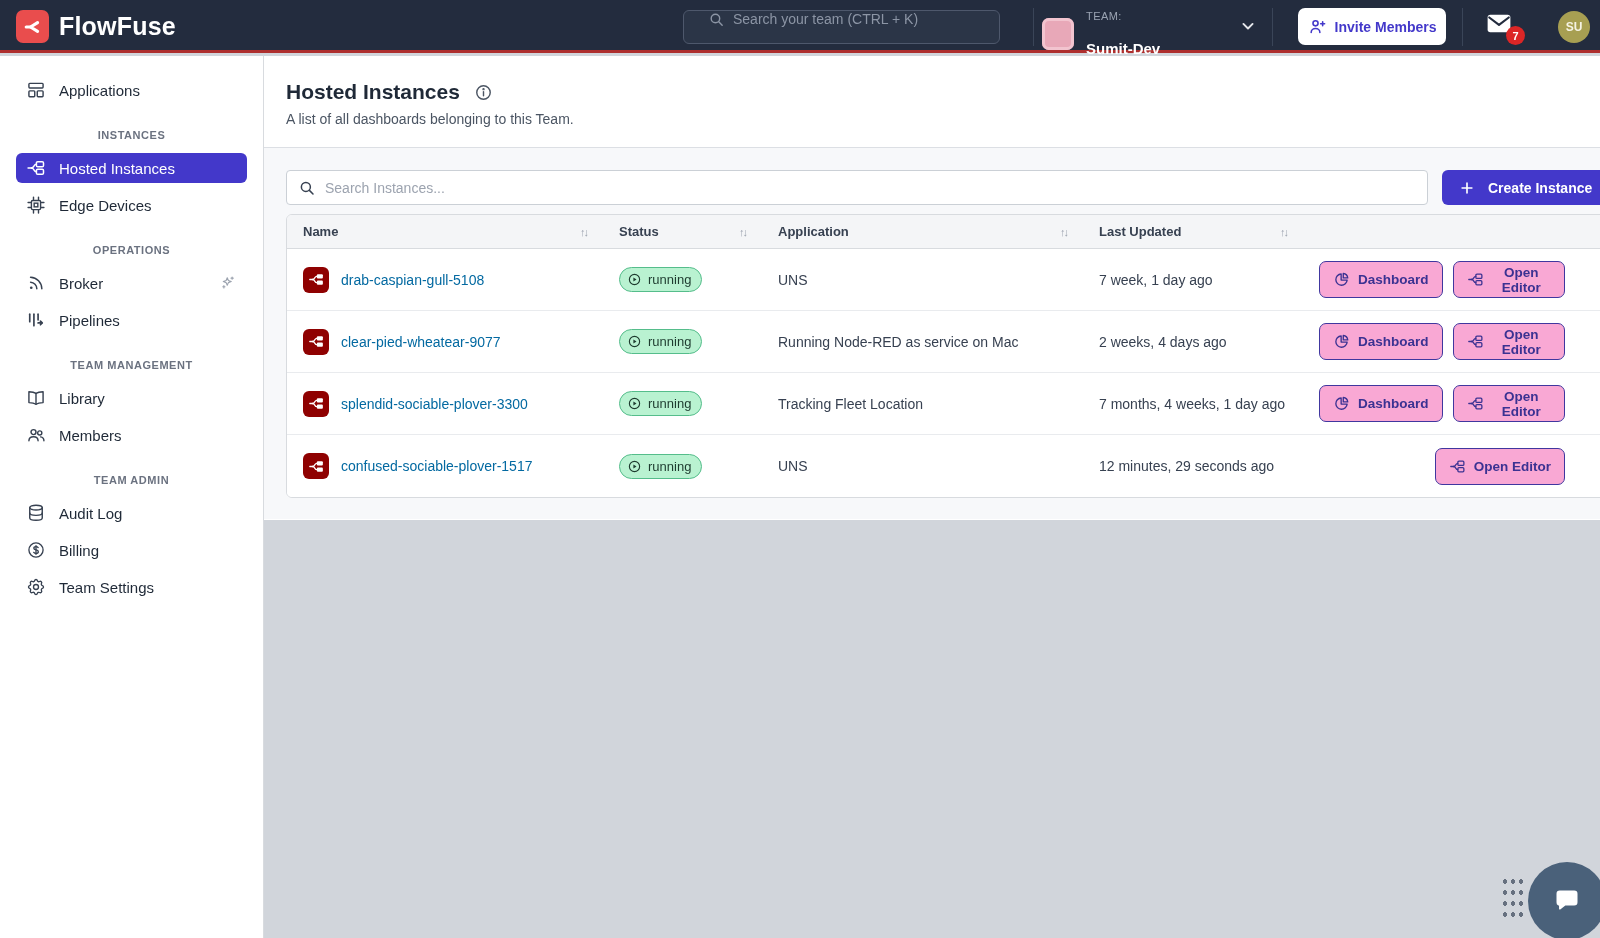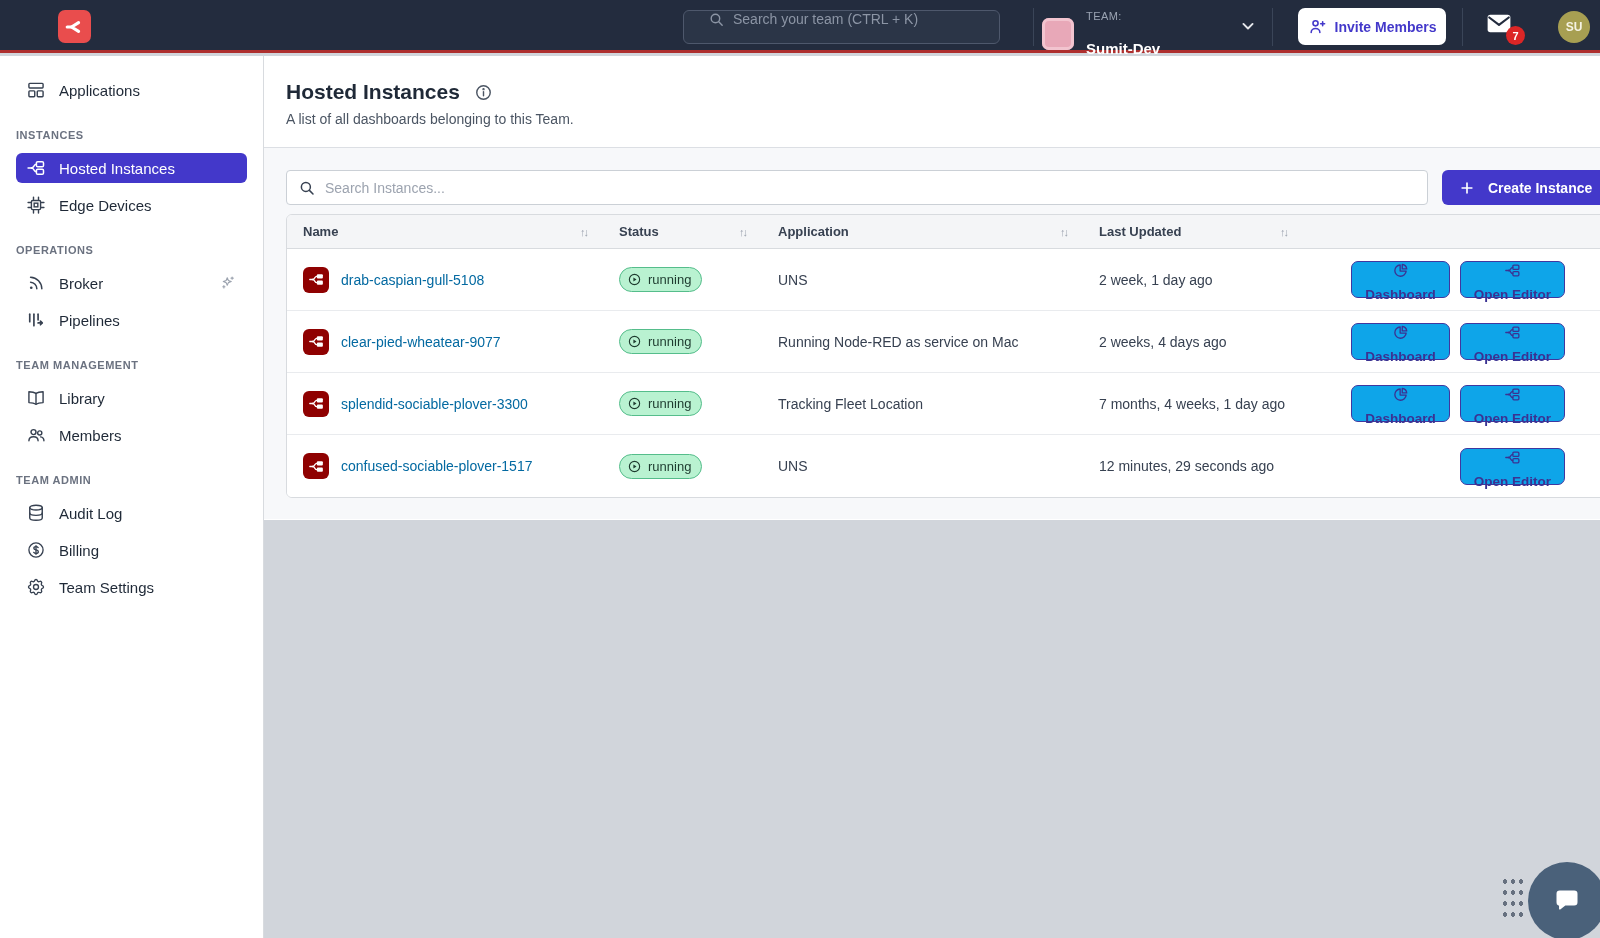--- a/index.html
+++ b/index.html
@@ -1,21 +1,21 @@
 <!DOCTYPE html>
 <html><head>
 <meta charset="utf-8">
 <style>
   * { margin:0; padding:0; box-sizing:border-box; }
   html,body { width:1600px; height:938px; overflow:hidden; font-family:"Liberation Sans", sans-serif; background:#D1D5DB; }
   .page { position:relative; width:1600px; height:938px; }
 
   
   .navbar { position:absolute; left:0; top:0; width:1600px; height:53px; background:#232C3E; border-bottom:3px solid #AE2F2E; z-index:30; }
-  .brand { position:absolute; left:16px; top:10px; display:flex; align-items:center; gap:10px;flex-direction:column; }
+  .brand { position:absolute; left:16px; top:10px; display:flex; align-items:center; gap:10px; }
   .brand-logo { width:33px; height:33px; background:#E94D4D; border-radius:7px; display:flex; align-items:center; justify-content:center; }
   .brand-name { color:#FFFFFF; font-size:25px; font-weight:700; letter-spacing:.2px; }
   .nav-search { position:absolute; left:683px; top:10px; width:317px; height:34px; background:#2B3547; border:1px solid #4E586C; border-radius:6px; display:flex; align-items:flex-start; padding:0 24px; gap:8px; color:#8C95A5; }
   .nav-search input { background:transparent; border:none; outline:none; color:#B7BEC9; font-size:14px; width:100%; font-family:"Liberation Sans", sans-serif; }
   .nav-search input::placeholder { color:#8C95A5; }
   .nav-divider { position:absolute; top:8px; width:1px; height:38px; background:#3A4558; }
   .team-switch { position:absolute; left:1042px; top:10px; display:flex; align-items:center; gap:12px; cursor:pointer; }
   .team-avatar { width:32px; height:32px; border-radius:7px; background:#E8A8B8; box-shadow:inset 0 0 0 3px #F2C4CF; }
   .team-label { color:#9AA3B2; font-size:11px; letter-spacing:.04em; }
   .team-name { color:#FFFFFF; font-size:15px; font-weight:600; margin-top:18px; }
@@ -26,21 +26,21 @@
   .user-avatar { position:absolute; left:1558px; top:11px; width:32px; height:32px; border-radius:50%; background:#A79F52; color:#F5F3E4; font-size:12px; font-weight:600; display:flex; align-items:center; justify-content:center; cursor:pointer; }
 
   
   .sidebar { position:absolute; left:0; top:56px; width:264px; height:882px; background:#FFFFFF; border-right:1px solid #D8DBDF; padding:19px 16px; z-index:10; }
   .side-item { display:flex; align-items:center; gap:13px; height:30px; padding:0 10px; margin-bottom:7px; border-radius:6px; font-size:15px; color:#1F2937; cursor:pointer; }
   .side-item .ic { display:flex; color:#374151; }
   .side-item.active { background:#4338CA; color:#FFFFFF; }
   .side-item.active .ic { color:#FFFFFF; }
   .side-item.spread { justify-content:space-between; }
   .side-item .left-group { display:flex; align-items:center; gap:13px; }
-  .side-head { font-size:11px; font-weight:600; letter-spacing:.05em; color:#6B7280; margin:24px 0 12px 0; }
+  .side-head { font-size:11px; font-weight:600; letter-spacing:.05em; color:#6B7280; margin:24px 0 12px 0;text-align:center; }
 
   
   .content { position:absolute; left:264px; top:56px; width:1336px; height:464px; background:#FFFFFF; z-index:5; }
   .page-header { height:92px; padding:24px 0 0 22px; border-bottom:1px solid #DCDFE4; }
   .title-row { display:flex; align-items:center; gap:14px; }
   .page-title { font-size:21px; font-weight:700; color:#1F2937; }
   .info-ic { color:#4B5563; display:flex; cursor:pointer; }
   .page-subtitle { margin-top:7px; font-size:14px; color:#4B5563; }
   .table-section { position:relative; background:#F7F8FA; height:371px; padding:22px 0 0 22px; }
   .inst-search { position:relative; width:1142px; height:35px; background:#FFFFFF; border:1px solid #CBD0D6; border-radius:4px; display:flex; align-items:center; gap:9px; padding:0 11px; color:#4B5563; }
@@ -53,21 +53,21 @@
   .t-head { background:#F4F5F7; height:34px; border-bottom:1px solid #D8DBDF; }
   .t-head .cell { font-size:13px; font-weight:700; color:#374151; display:flex; align-items:center; justify-content:space-between; padding:0 16px; }
   .sort { color:#9CA3AF; font-size:11px; letter-spacing:-2px; cursor:pointer; }
   .t-body .t-row { height:62px; border-bottom:1px solid #E9EBEE; background:#FFFFFF; cursor:pointer; }
   .t-body .t-row:last-child { border-bottom:none; }
   .cell { padding:0 16px; font-size:14px; color:#374151; }
   .name-cell { display:flex; align-items:center; gap:12px; font-size:14px; color:#0369a1; }
   .nr-ic { width:26px; height:26px; min-width:26px; background:#8F0101; border-radius:6px; display:flex; align-items:center; justify-content:center; }
   .badge { display:inline-flex; align-items:center; gap:6px; height:25px; padding:0 10px 0 7px; background:#B9F2D1; border:1px solid #55BD8B; border-radius:13px; font-size:13px; color:#1E3B2F; }
   .actions-cell { display:flex; justify-content:flex-end; align-items:center; gap:10px; padding-right:58px; }
-  .act-btn { height:37px; display:flex; align-items:center; gap:8px; padding:0 13px; background:#0ea5e9; border:1.6px solid #40379F; border-radius:7px; color:#3B3292; font-size:13.5px; font-weight:700; cursor:pointer; font-family:"Liberation Sans", sans-serif;flex-direction:column; }
+  .act-btn { height:37px; display:flex; align-items:center; gap:8px; padding:0 13px; background:#f9a8d4; border:1.6px solid #40379F; border-radius:7px; color:#3B3292; font-size:13.5px; font-weight:700; cursor:pointer; font-family:"Liberation Sans", sans-serif; }
 
   
   .chat-fab { position:absolute; left:1528px; top:862px; width:78px; height:78px; border-radius:50%; background:#4A617A; display:flex; align-items:center; justify-content:center; z-index:40; cursor:pointer; }
   .drag-handle { position:absolute; left:1501px; top:876px; width:24px; height:44px; z-index:40; cursor:grab;
     background-image:radial-gradient(#66707F 1.9px, transparent 2px); background-size:8px 11px; }
   svg { display:block; }
 </style>
 </head>
 <body>
 
@@ -331,21 +331,21 @@
               <span>drab-caspian-gull-5108</span>
             </div>
             <div class="cell"><span class="badge">
                   <svg width="15" height="15" viewBox="0 0 24 24" fill="none" stroke="#1E3B2F" stroke-width="1.8">
                     <circle cx="12" cy="12" r="8.2"></circle>
                     <path d="M10.2 8.8l5 3.2-5 3.2z" fill="#1E3B2F" stroke="none"></path>
                   </svg>
                   <span>running</span>
                 </span></div>
             <div class="cell">UNS</div>
-            <div class="cell">2 week, 1 day ago</div>
+            <div class="cell">7 week, 1 day ago</div>
             <div class="cell actions-cell">
               <button class="act-btn">
                   <span>
                     <svg width="17" height="17" viewBox="0 0 24 24" fill="none" stroke="currentColor" stroke-width="1.9" stroke-linejoin="round">
                       <path d="M11.5 4.2A8 8 0 1020 12.8h-8.5z"></path>
                       <path d="M14.5 3.5a7 7 0 016.3 6.3h-6.3z"></path>
                     </svg>
                   </span>
                   <span>Dashboard</span>
                 </button>

